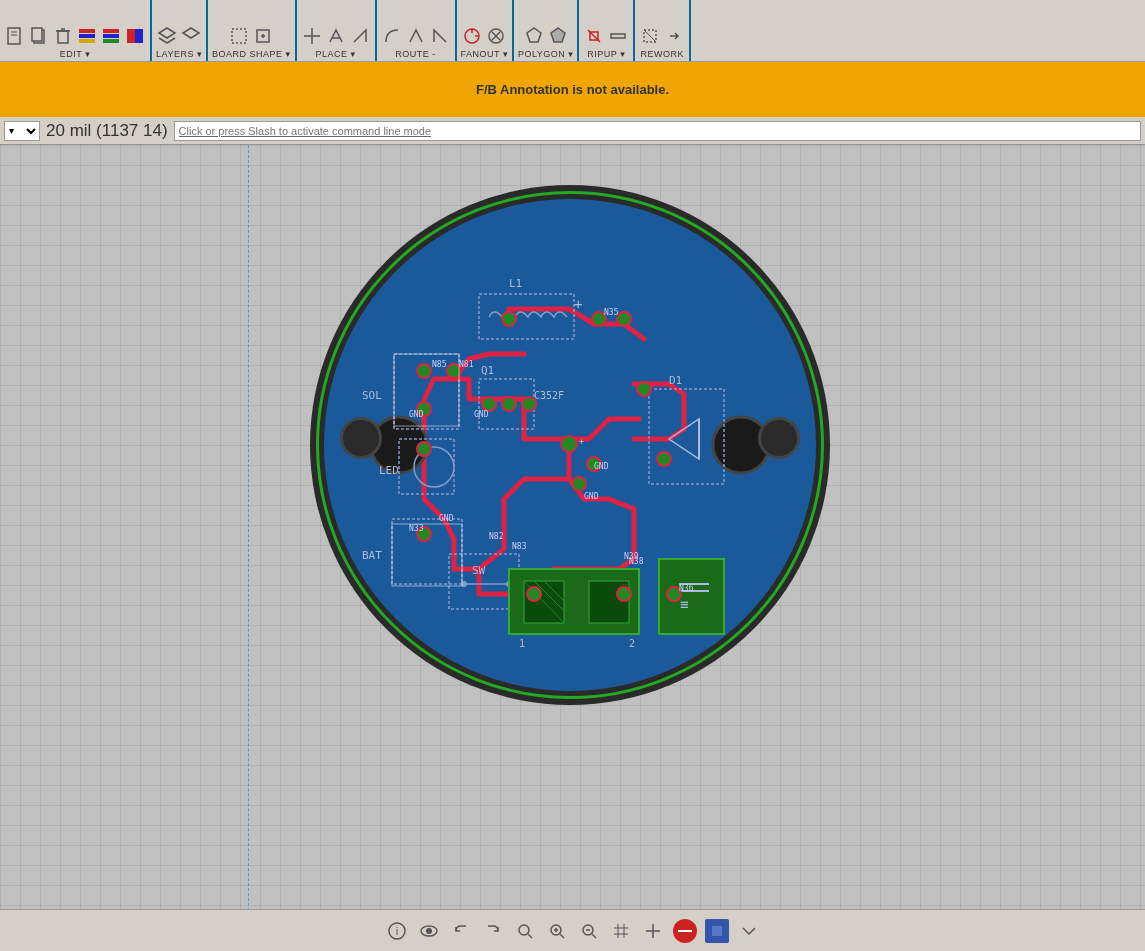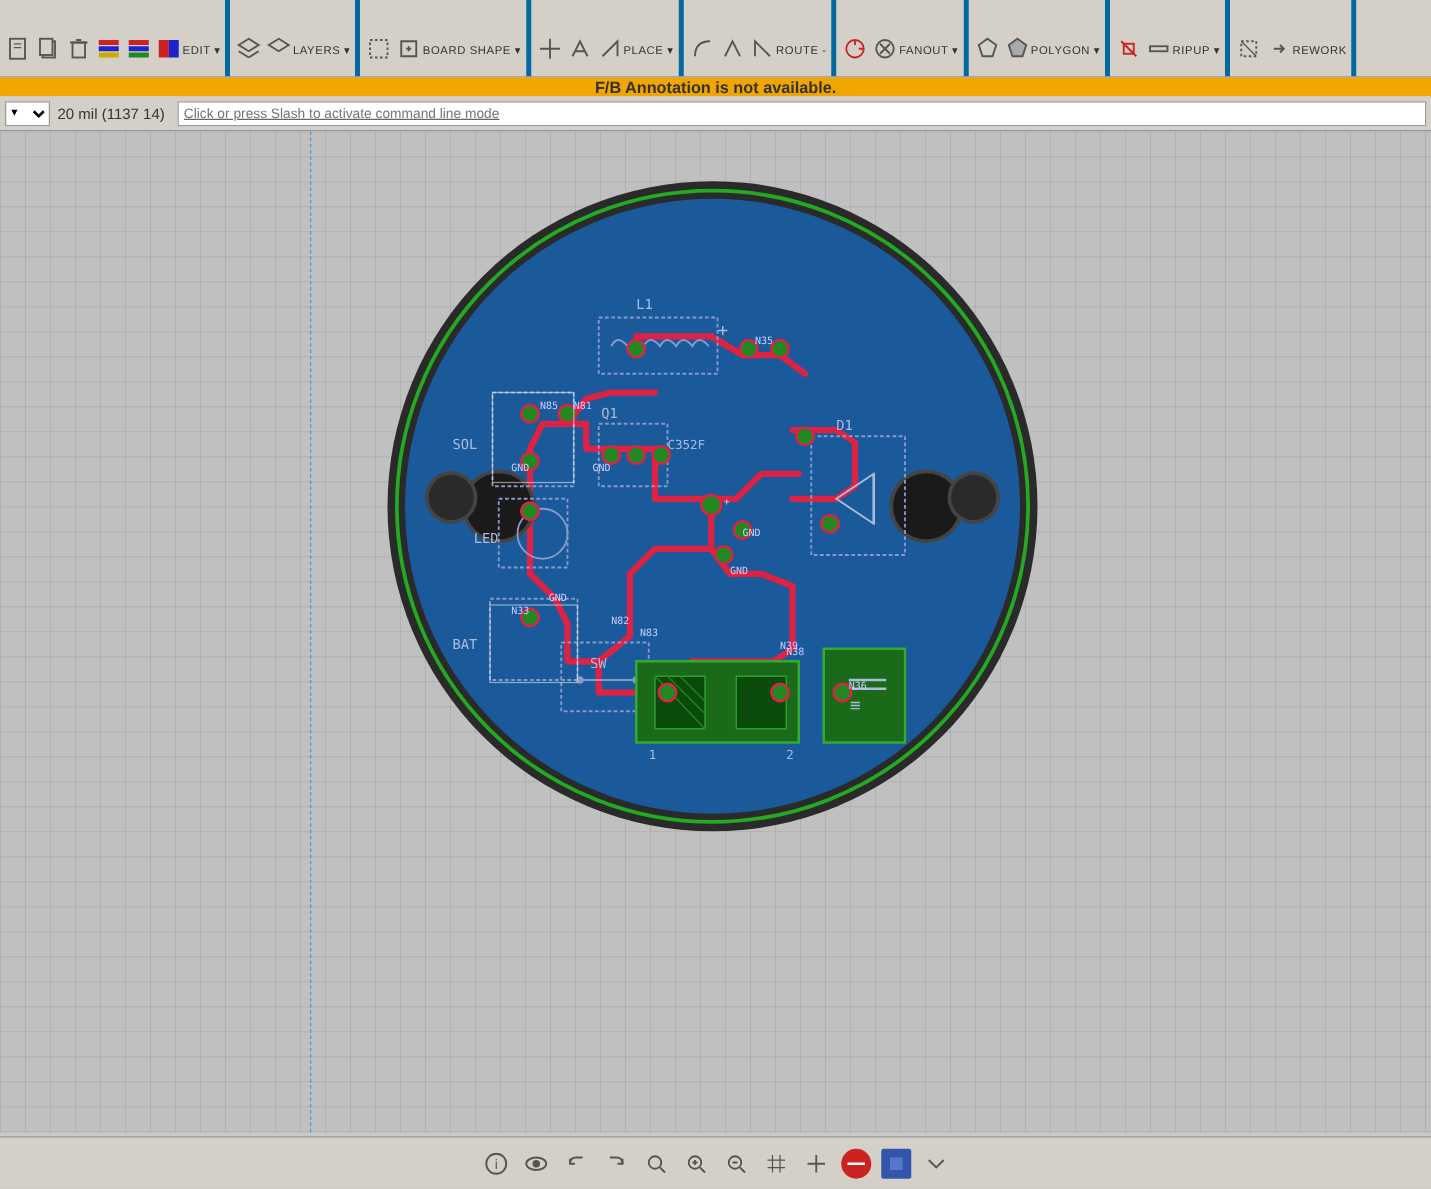--- a/index.html
+++ b/index.html
@@ -9,25 +9,25 @@
     #toolbar {
       display: flex;
       align-items: stretch;
       background: #d4d0c8;
       border-bottom: 1px solid #999;
       height: 62px;
       width: 100%;
     }
     .toolbar-group {
       display: flex;
-      flex-direction: row;
+      flex-direction: column;
       align-items: center;
       justify-content: flex-end;
       padding: 18px 4px 2px 4px;
-      border-right: 4px solid #0369a1;
+      border-right: 2px solid #0369a1;
       min-width: 50px;
     }
     .toolbar-icons {
       display: flex;
       align-items: center;
       gap: 2px;
       flex-wrap: wrap;
       justify-content: center;
     }
     .toolbar-icon {
@@ -45,21 +45,21 @@
       margin-top: 2px;
       text-transform: uppercase;
       letter-spacing: 0.5px;
     }
 
     
     #notification-bar {
       background: #f0a500;
       color: #333;
       text-align: center;
-      padding: 0;
+      padding: 20px;
       font-size: 13px;
       font-weight: bold;
       width: 100%;
     }
 
     
     #coord-bar {
       display: flex;
       align-items: center;
       background: #d4d0c8;
@@ -70,21 +70,21 @@
     }
     .coord-dropdown {
       width: 36px;
       height: 20px;
       background: #fff;
       border: 1px solid #999;
       font-size: 10px;
       cursor: pointer;
     }
     .coord-value {
-      font-size: 12px;
+      font-size: 17px;
       color: #333;
       min-width: 90px;
     }
     .command-line {
       flex: 1;
       height: 20px;
       background: #fff;
       border: 1px solid #999;
       padding: 0 4px;
       font-size: 11px;

